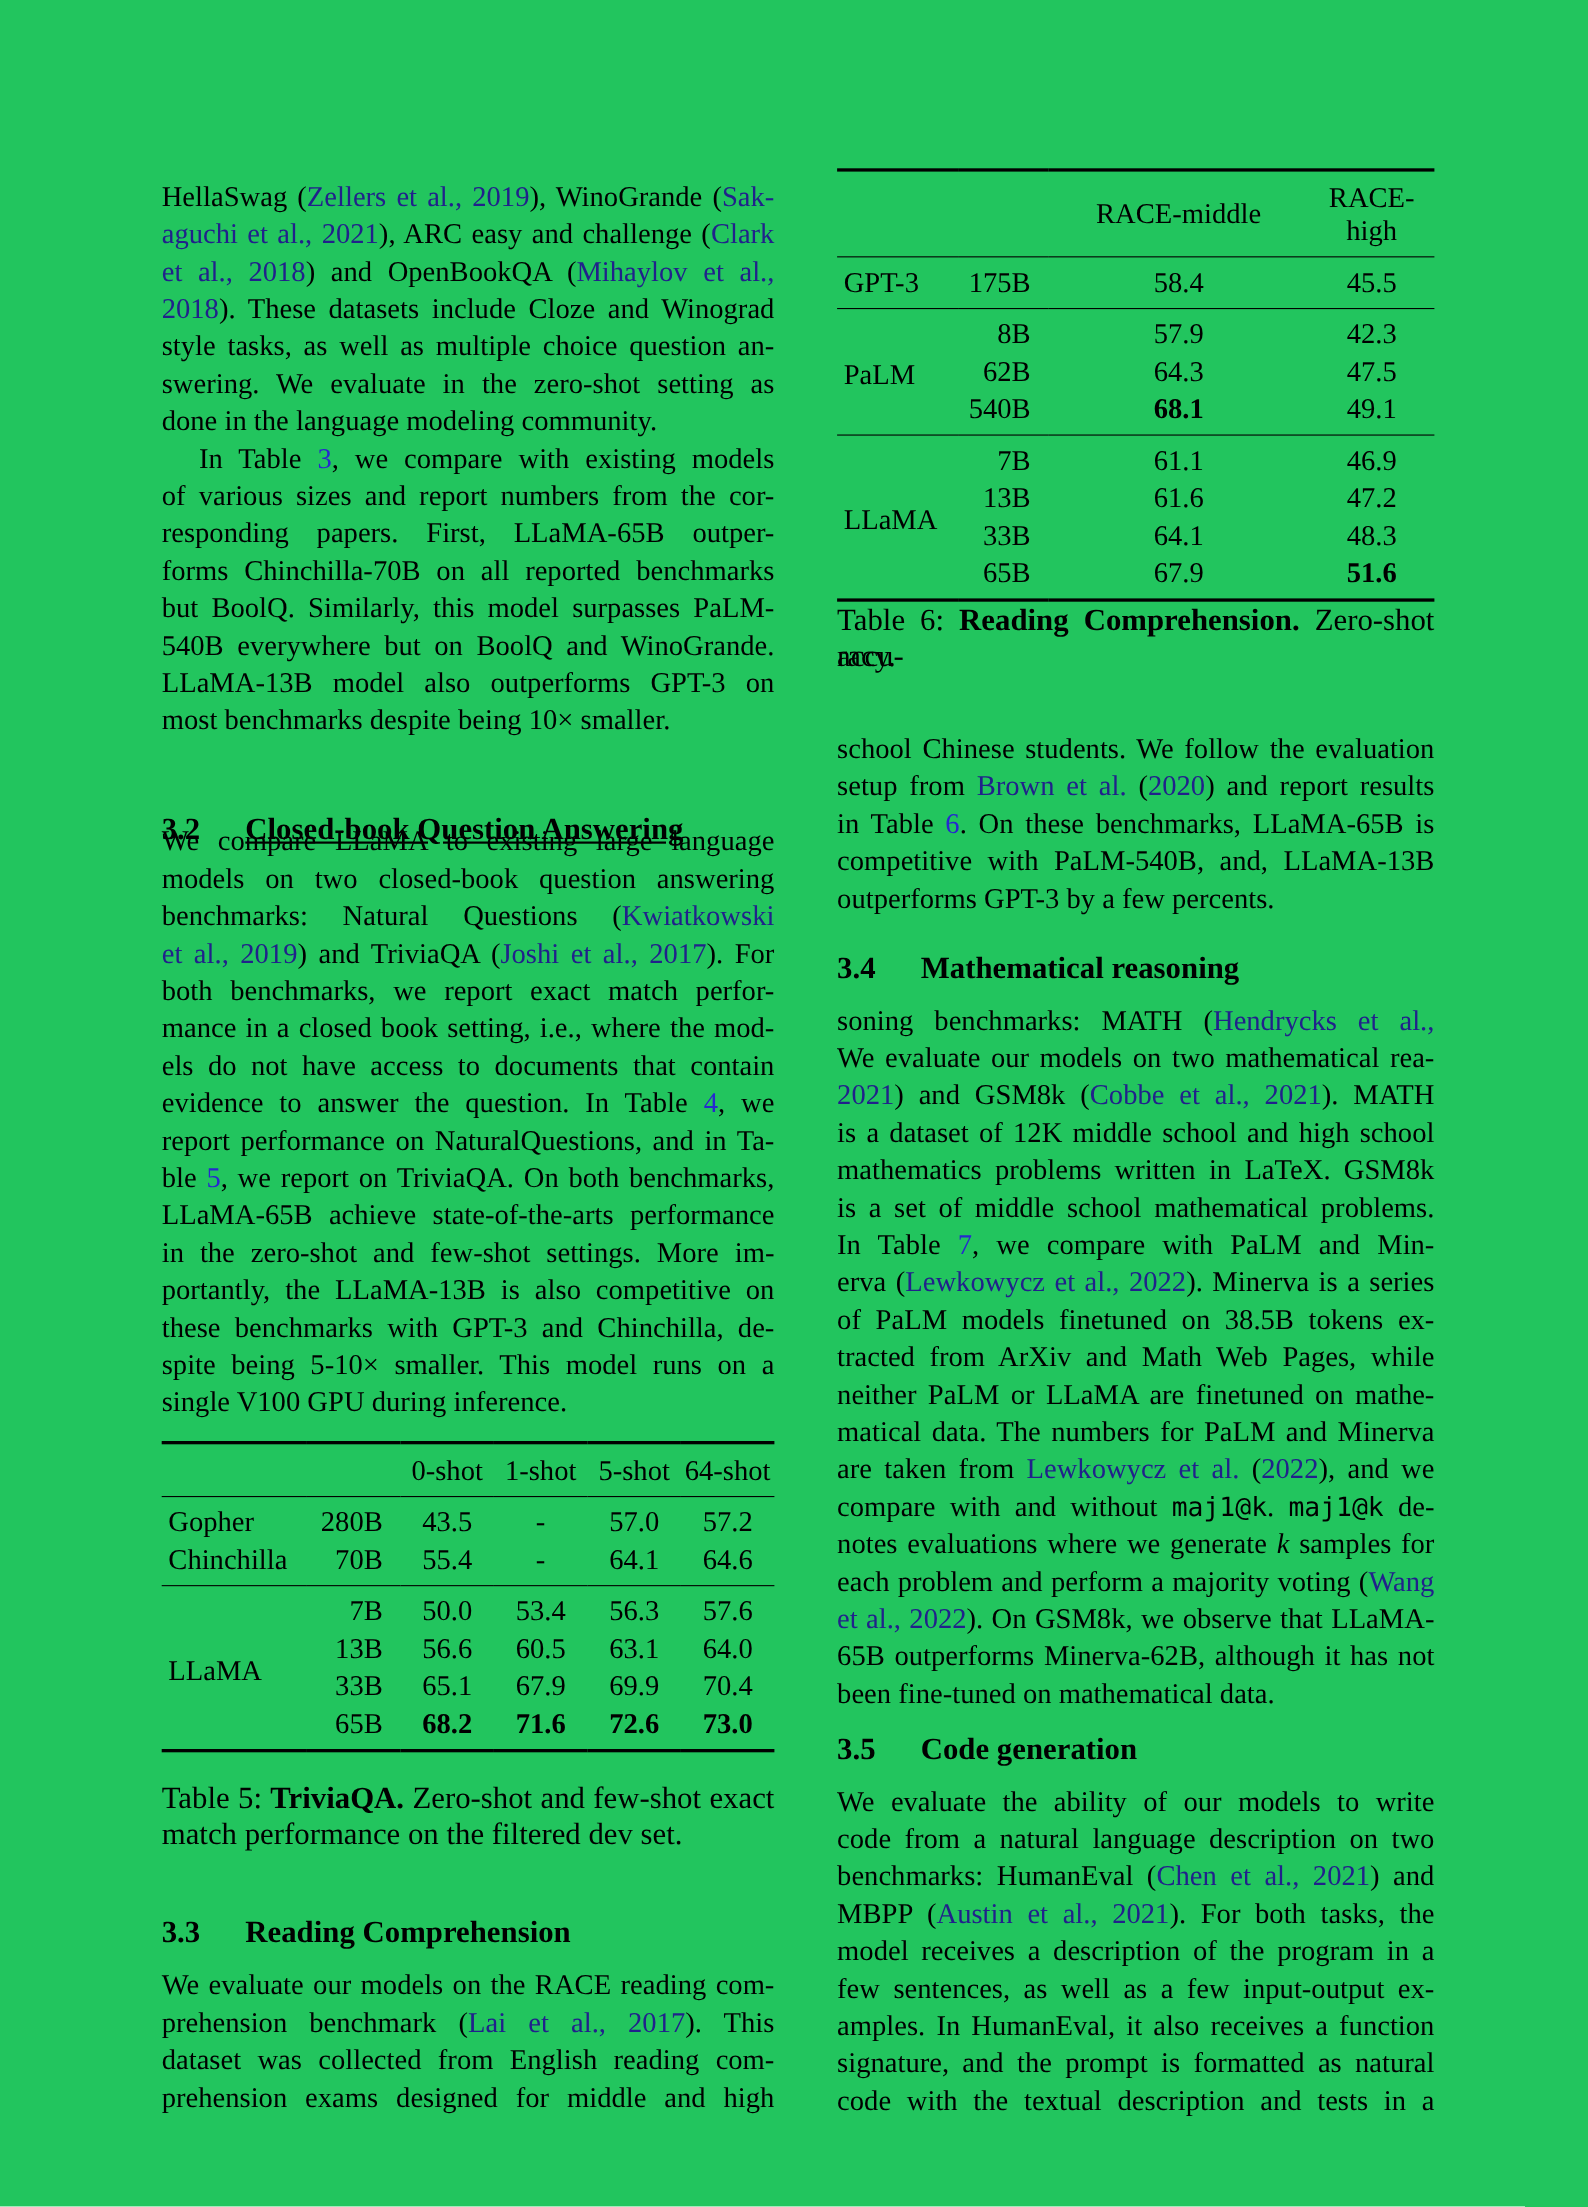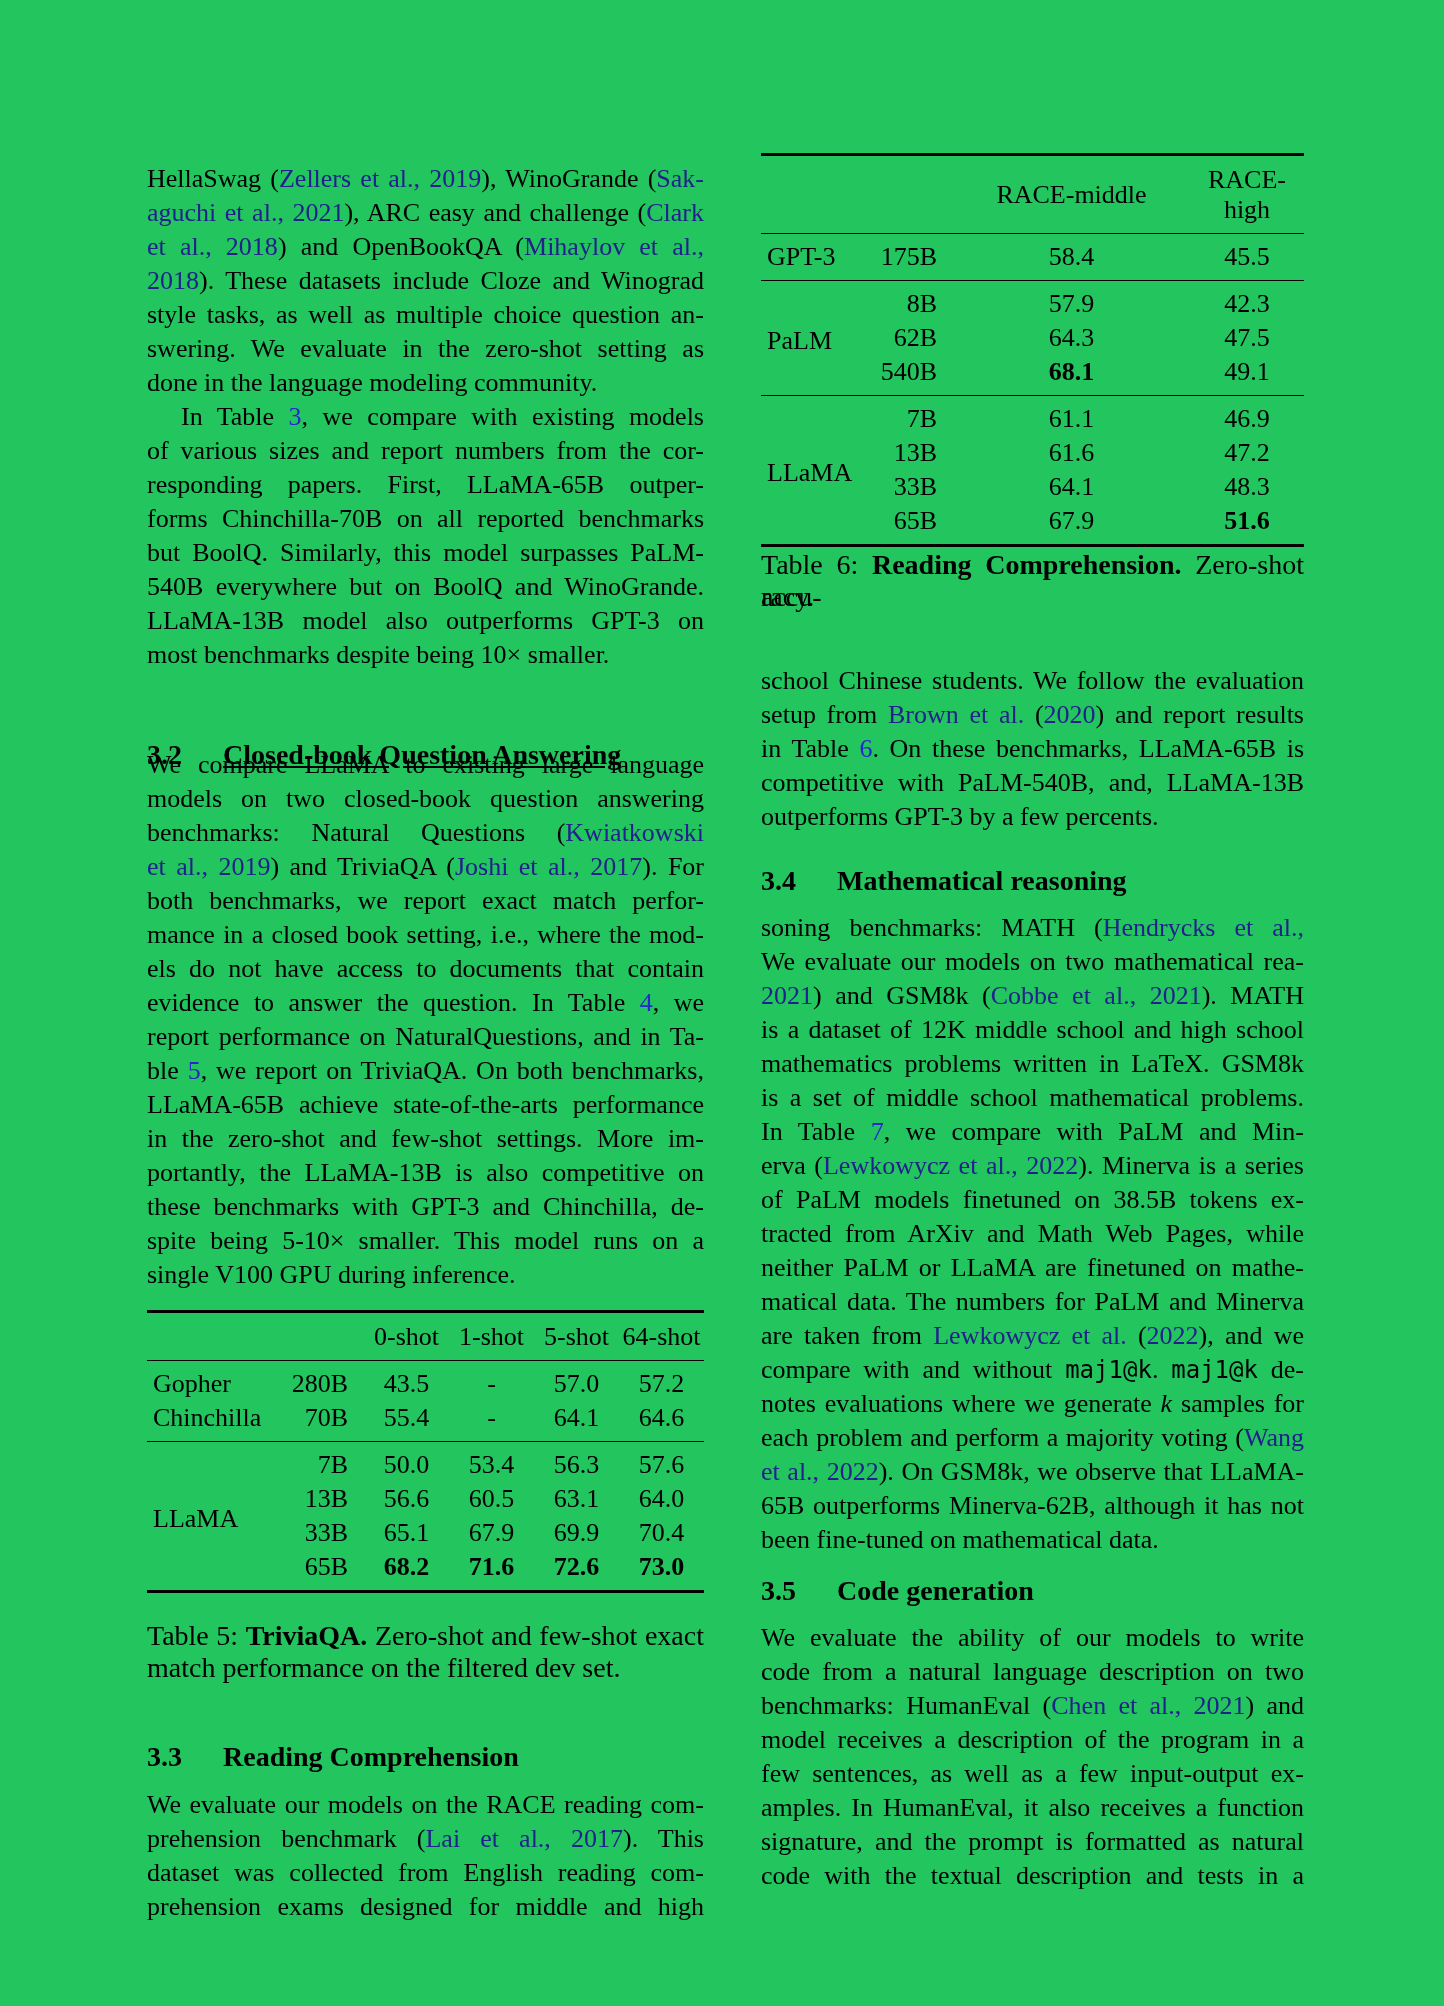--- a/index.html
+++ b/index.html
@@ -290,20 +290,21 @@
       </div>
 
     <div class="block sec-heading" style="top:1574px;">
       <span class="sec-num">3.5</span><span>Code generation</span>
     </div>
 
     <div class="block para" style="top:1621px;">
         <div class="ln"><span>We evaluate the ability of our models to write</span></div>
         <div class="ln"><span>code from a natural language description on two</span></div>
         <div class="ln"><span>benchmarks: HumanEval (</span><span class="c">Chen et al., 2021</span><span>) and</span></div>
+        <div class="ln"><span>MBPP (</span><span class="c">Austin et al., 2021</span><span>). For both tasks, the</span></div>
         <div class="ln"><span>model receives a description of the program in a</span></div>
         <div class="ln"><span>few sentences, as well as a few input-output ex-</span></div>
         <div class="ln"><span>amples. In HumanEval, it also receives a function</span></div>
         <div class="ln"><span>signature, and the prompt is formatted as natural</span></div>
         <div class="ln"><span>code with the textual description and tests in a</span></div>
       </div>
   </div>
 </div>
 
 </body></html>

